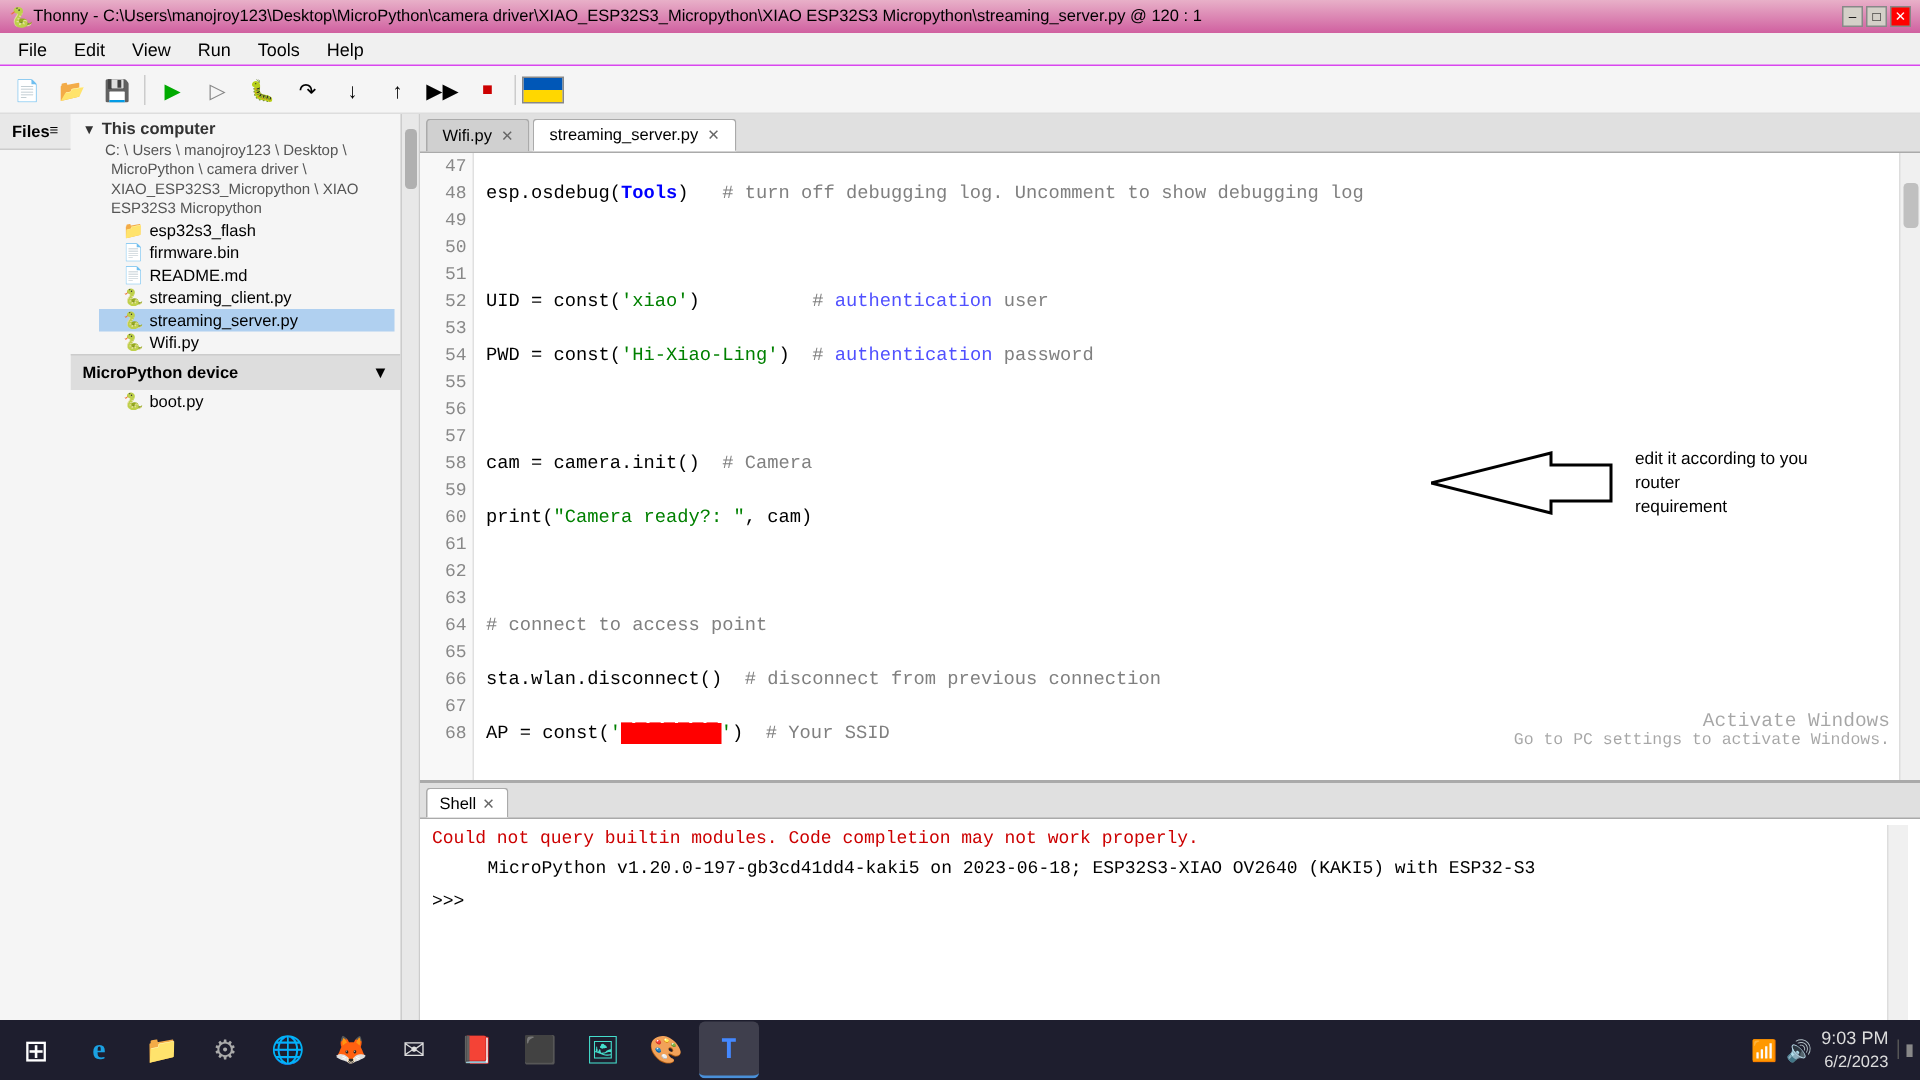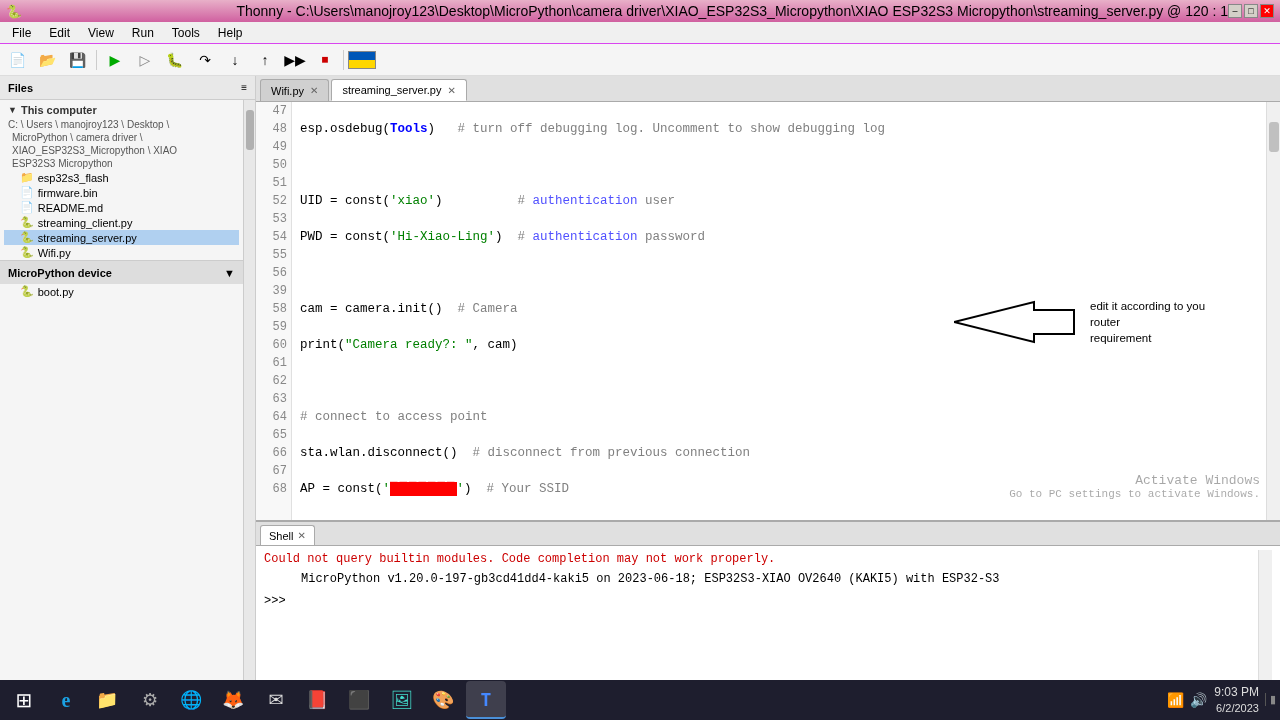--- a/index.html
+++ b/index.html
@@ -55,25 +55,25 @@
     .toolbar-flag { width: 28px; height: 18px; background: linear-gradient(to bottom, #0057b7 50%, #ffd700 50%); border: 1px solid #888; }
 
     
     #main-layout {
       display: flex;
       height: calc(720px - 22px - 22px - 32px - 30px);
     }
 
     
     #file-panel {
-      width: 256px;
+      width: 280px;
       background: #f5f5f5;
       border-right: 1px solid #ccc;
       display: flex;
-      flex-direction: column;
+      flex-direction: row;
       overflow: hidden;
     }
     #files-header {
       height: 24px;
       background: #e8e8e8;
       border-bottom: 1px solid #ccc;
       display: flex;
       align-items: center;
       padding: 0 8px;
       font-size: 11px;
@@ -82,21 +82,21 @@
     .panel-section {
       padding: 4px 8px 2px 8px;
       font-size: 11px;
       font-weight: bold;
       color: #333;
       display: flex;
       align-items: center;
       gap: 4px;
     }
     .panel-section-arrow { font-size: 9px; }
-    .file-tree { font-size: 11px; padding: 0 4px; }
+    .file-tree { font-size: 11px; padding: 0 4px; margin-left: 15px; }
     .tree-item {
       padding: 1px 4px;
       display: flex;
       align-items: center;
       gap: 4px;
       cursor: pointer;
       white-space: nowrap;
       overflow: hidden;
     }
     .tree-item.active { background: #b0d0f0; }
@@ -320,21 +320,21 @@
     .vscroll { width: 12px; background: #e8e8e8; border-left: 1px solid #ccc; position: relative; }
     .vscroll-thumb { position: absolute; width: 8px; left: 2px; height: 40px; top: 10px; background: #b0b0b0; border-radius: 3px; }
   </style>
 </head>
 <body>
 
 <div id="titlebar">
   <div id="titlebar-left">
     <span style="font-size:13px;">🐍</span>
   </div>
-  <span style="font-size:14px; flex:1; text-align:right;">Thonny - C:\Users\manojroy123\Desktop\MicroPython\camera driver\XIAO_ESP32S3_Micropython\XIAO ESP32S3 Micropython\streaming_server.py @ 120 : 1</span>
+  <span style="font-size:11px; flex:1; text-align:left;">Thonny - C:\Users\manojroy123\Desktop\MicroPython\camera driver\XIAO_ESP32S3_Micropython\XIAO ESP32S3 Micropython\streaming_server.py @ 120 : 1</span>
   <div id="titlebar-controls">
     <div class="title-btn">–</div>
     <div class="title-btn">□</div>
     <div class="title-btn" style="background:#f00; color:#fff;">✕</div>
   </div>
 </div>
 
 <div id="menubar">
   <span class="menu-item">File</span>
   <span class="menu-item">Edit</span>
@@ -442,21 +442,21 @@
         <div>47</div>
           <div>48</div>
           <div>49</div>
           <div>50</div>
           <div>51</div>
         <div>52</div>
           <div>53</div>
           <div>54</div>
           <div>55</div>
           <div>56</div>
-        <div>39</div>
+        <div>57</div>
           <div>58</div>
           <div>59</div>
           <div>60</div>
           <div>61</div>
         <div>62</div>
           <div>63</div>
           <div>64</div>
           <div>65</div>
           <div>66</div>
         <div>67</div>

